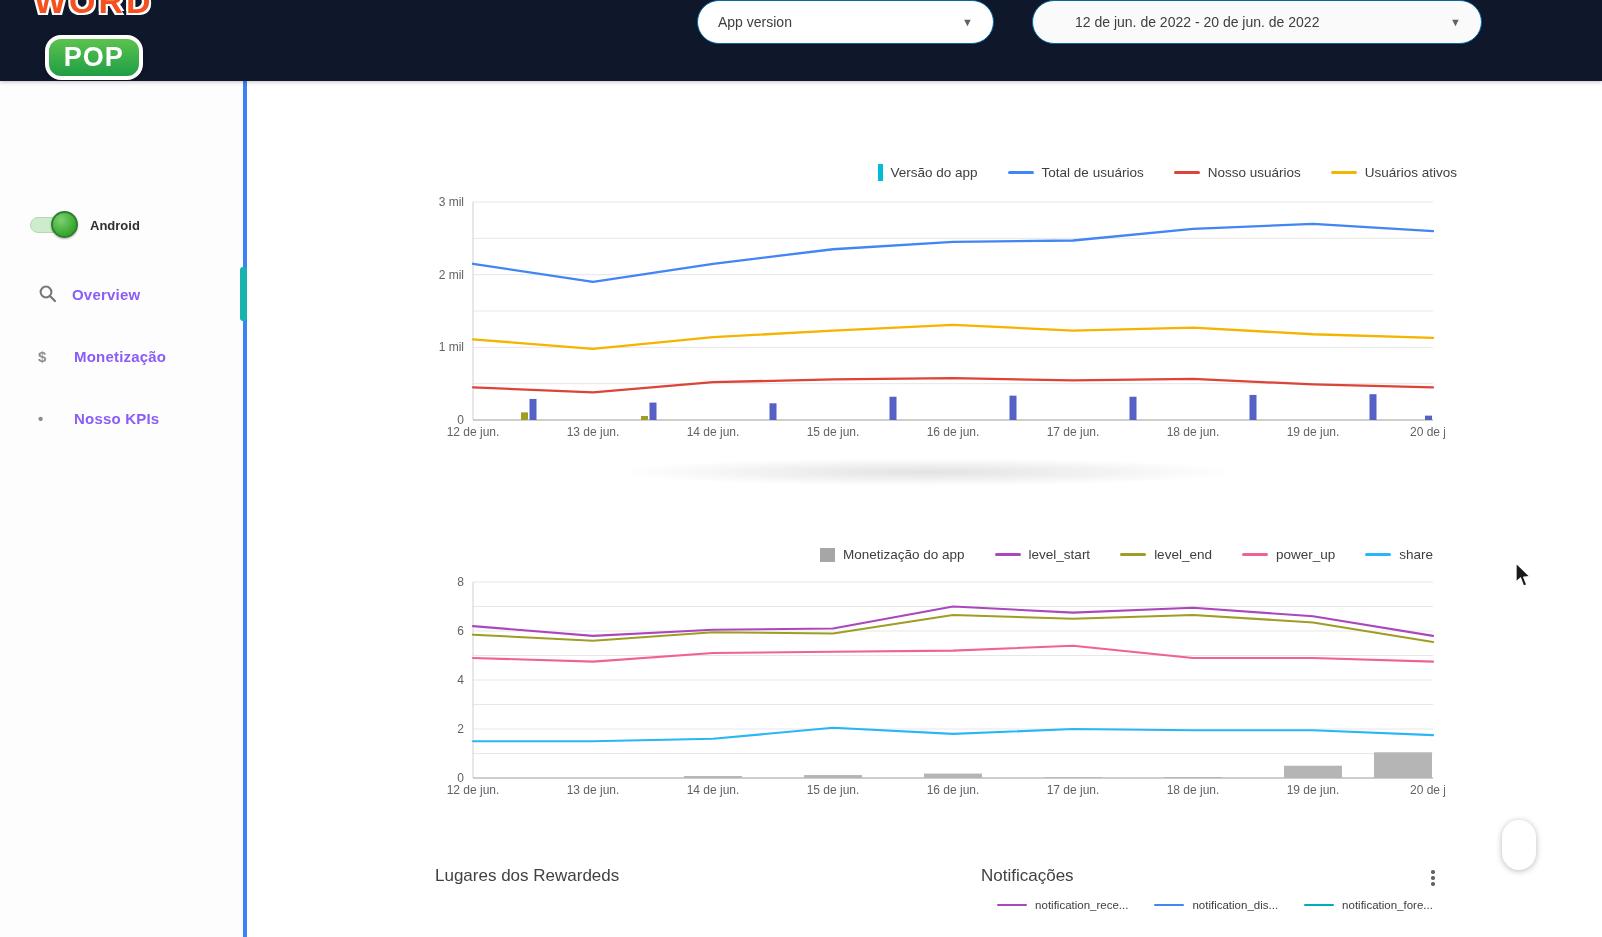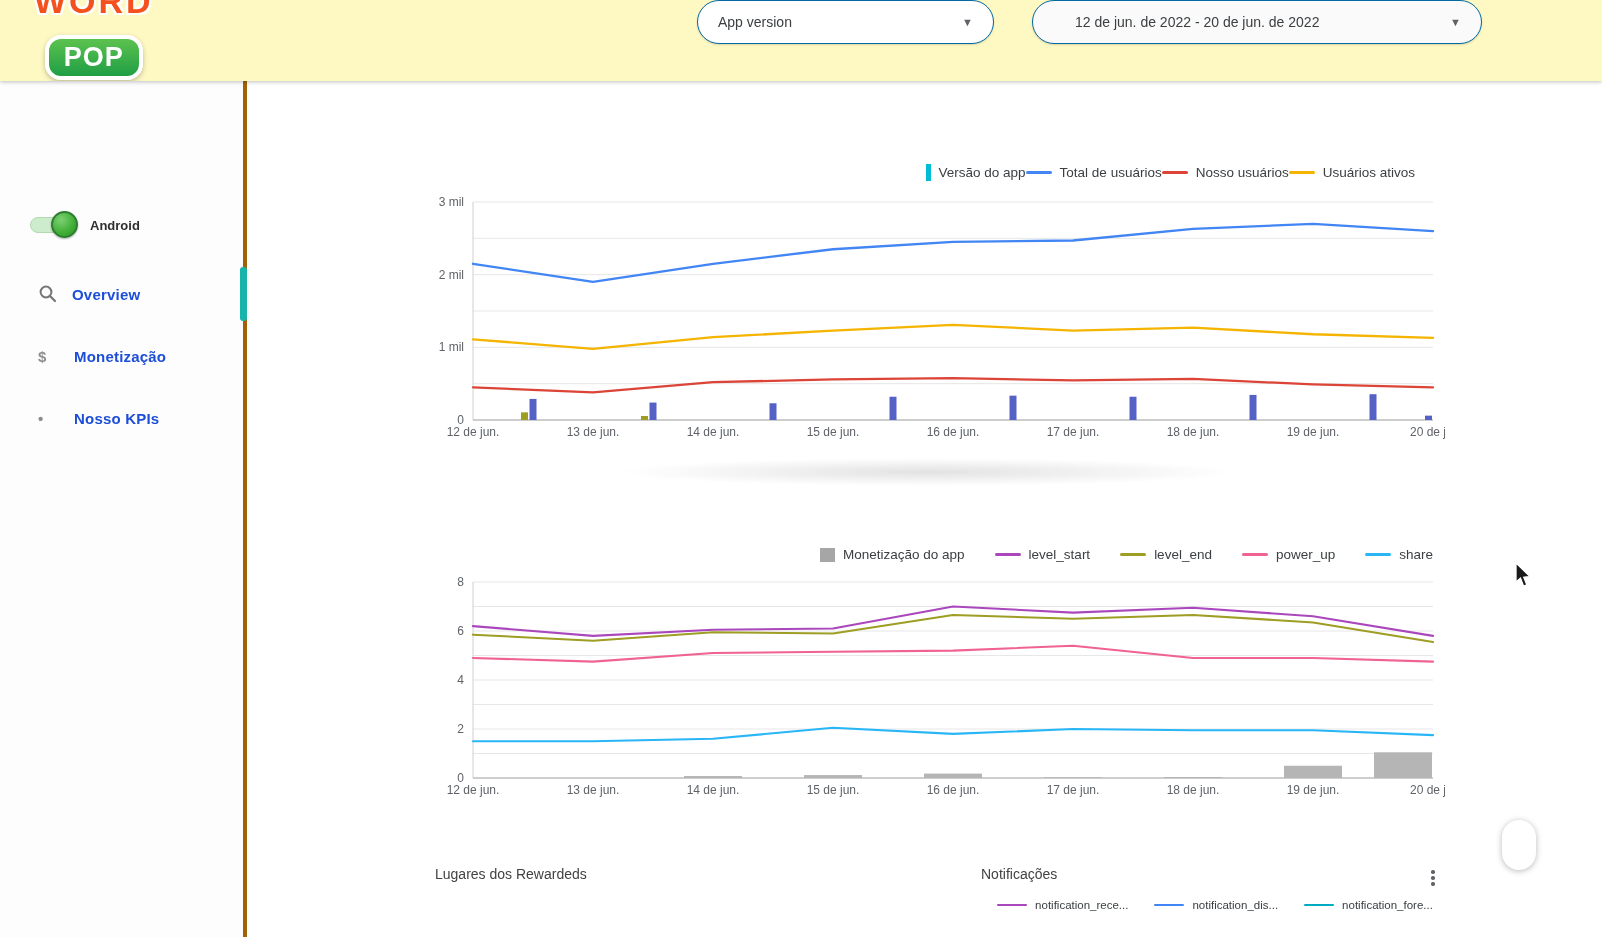--- a/index.html
+++ b/index.html
@@ -5,21 +5,21 @@
   * { margin:0; padding:0; box-sizing:border-box; }
   html,body { width:1602px; height:937px; }
   body {
     position:relative; overflow:hidden; background:#ffffff;
     font-family:"Liberation Sans", sans-serif; color:#3c4043;
   }
 
   
   .topbar {
     position:absolute; left:0; top:0; width:1602px; height:81px;
-    background:#fef9c3; box-shadow:0 1px 4px rgba(0,0,0,.25);
+    background:#0f172a; box-shadow:0 1px 4px rgba(0,0,0,.25);
     overflow:hidden; z-index:10;
   }
   .logo { position:absolute; left:34px; top:-18px; text-align:center; }
   .logo-word {
     font-size:34px; font-weight:800; color:#f4511e; letter-spacing:3px;
     text-shadow:-2px -2px 0 #fff, 2px -2px 0 #fff, -2px 2px 0 #fff, 2px 2px 0 #fff;
   }
   .logo-pop {
     display:inline-block; margin-top:-4px; padding:3px 15px;
     background:linear-gradient(#5cc24e, #1f9e45); color:#fff;
@@ -34,50 +34,50 @@
     font-size:14px; color:#3c4043; cursor:pointer;
     box-shadow:0 1px 2px rgba(0,0,0,.15);
   }
   .dd-version { left:697px; width:297px; }
   .dd-date    { left:1032px; width:450px; background:#fafafa; padding-left:42px; }
   .chev { margin-left:auto; color:#5f6368; font-size:11px; }
 
   
   .sidebar {
     position:absolute; left:0; top:81px; width:247px; bottom:0;
-    background:#fdfdfd; border-right:4px solid #a16207; z-index:5;
+    background:#fdfdfd; border-right:4px solid #3b82f6; z-index:5;
   }
   .toggle-row { position:absolute; left:30px; top:133px; display:flex; align-items:center; gap:16px; }
   .toggle { position:relative; width:44px; height:22px; cursor:pointer; }
   .toggle .track {
     position:absolute; left:0; top:3px; width:44px; height:16px; border-radius:8px;
     background:#cdeccb; border:1px solid #b3d9b1;
   }
   .toggle .knob {
     position:absolute; right:-4px; top:-3px; width:27px; height:27px; border-radius:50%;
     background:radial-gradient(circle at 35% 30%, #7ed073, #3fae35 60%, #2c8f26);
     border:2px solid #2e7d32; box-shadow:0 1px 2px rgba(0,0,0,.3);
   }
   .toggle-label { font-size:13px; font-weight:700; color:#2f2f2f; }
 
   #side-items { position:absolute; left:0; top:182px; width:100%; }
   .side-item {
     position:relative; height:62px; display:flex; align-items:center;
     padding-left:38px; gap:14px; cursor:pointer;
   }
   .side-icon-text { width:22px; font-weight:700; color:#8d8d8d; font-size:15px; text-align:left; }
-  .side-label { font-weight:700; color:#1d4ed8; font-size:15px; letter-spacing:.2px; }
+  .side-label { font-weight:700; color:#8b5cf6; font-size:15px; letter-spacing:.2px; }
   .active-bar {
     position:absolute; right:-4px; top:4px; width:7px; height:54px;
     background:#18b3ab; border-radius:3px;
   }
 
   
   .legend { position:absolute; display:flex; align-items:center; }
-  .legend-0 { left:407px; top:164px; width:1008px; justify-content:flex-end; }
+  .legend-0 { left:449px; top:164px; width:1008px; justify-content:flex-end; gap:30px; }
   .legend-1 { left:425px; top:547px; width:1008px; justify-content:flex-end; gap:30px; }
   .legend-2 { left:985px; top:899px; width:460px; justify-content:center; gap:26px; }
   .legend-item { display:flex; align-items:center; gap:8px; font-size:13.5px; color:#3c4043; cursor:pointer; }
   .legend-item.small { font-size:11.5px; }
   .marker { display:inline-block; flex:0 0 auto; }
   .marker.vbar   { width:5px;  height:17px; }
   .marker.line   { width:26px; height:3px; border-radius:2px; }
   .marker.square { width:15px; height:14px; }
   .legend-item.small .marker.line { width:30px; height:2.5px; }
 
@@ -86,21 +86,21 @@
   #chart-1 { left:425px; top:572px; }
   svg.chart text.tick { font-family:"Liberation Sans", sans-serif; font-size:12px; fill:#5f6368; }
 
   .card-shadow {
     position:absolute; left:615px; top:458px; width:625px; height:28px;
     background:radial-gradient(ellipse at center, rgba(110,110,110,.20), rgba(110,110,110,0) 70%);
     border-radius:50%;
   }
 
   
-  .section-title { position:absolute; font-size:14px; color:#424242; }
+  .section-title { position:absolute; font-size:17px; color:#424242; }
   .title-rewardeds    { left:435px; top:866px; }
   .title-notifications{ left:981px; top:866px; }
   .kebab {
     position:absolute; left:1426px; top:868px; width:14px; height:20px;
     display:flex; flex-direction:column; align-items:center; justify-content:center; gap:2.5px; cursor:pointer;
   }
   .kebab i { width:3.5px; height:3.5px; border-radius:50%; background:#5f6368; }
 
   .scroll-pill {
     position:absolute; left:1502px; top:820px; width:34px; height:50px;

